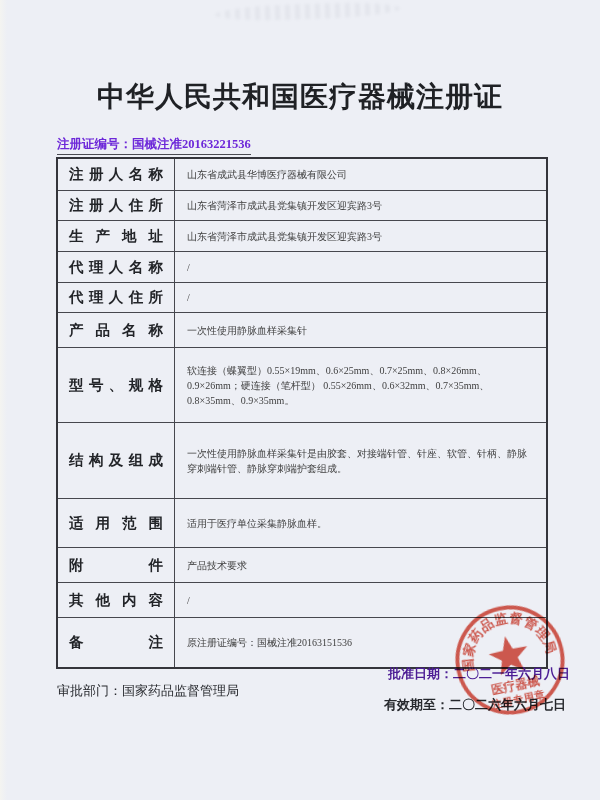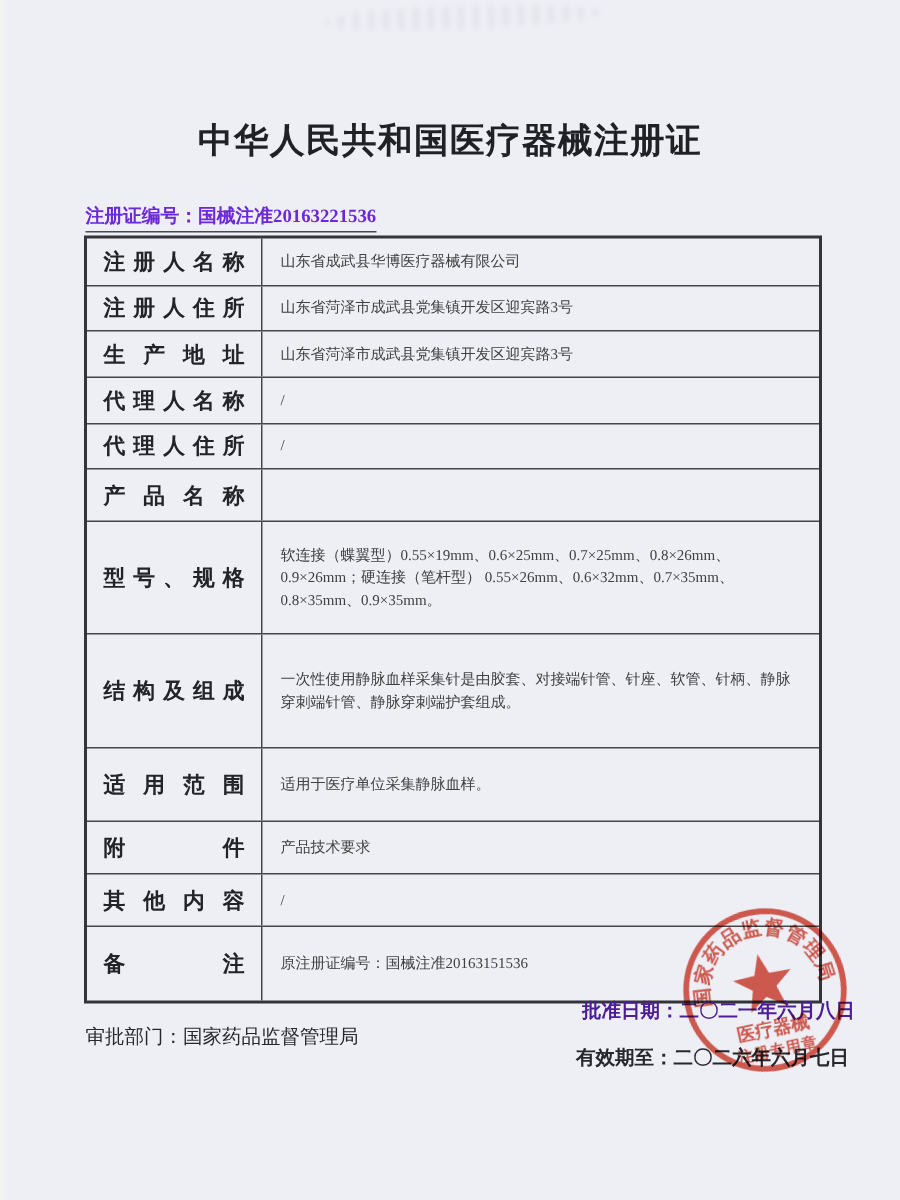--- a/index.html
+++ b/index.html
@@ -11,21 +11,21 @@
   }
   .paper{position:absolute;inset:0;background:#edeff5;}
   .paper-edge-left{position:absolute;left:0;top:0;bottom:0;width:7px;background:linear-gradient(90deg,#f4f4f1,rgba(244,244,241,0));}
   .bleed-smudge{
     position:absolute;left:215px;top:4px;width:185px;height:15px;
     background:repeating-linear-gradient(90deg,rgba(110,115,132,.22) 0 5px,rgba(110,115,132,0) 5px 10px);
     filter:blur(1.6px);opacity:.35;border-radius:50%/60%;transform:rotate(-2deg);
   }
   .doc-title{
     position:absolute;left:0;top:78px;width:100%;text-align:center;
-    font-size:23px;font-weight:bold;letter-spacing:1px;color:#1f2125;
+    font-size:28px;font-weight:bold;letter-spacing:1px;color:#1f2125;
   }
   .cert-line{
     position:absolute;left:57px;top:136px;font-size:12.5px;font-weight:bold;
     border-bottom:1px solid #4a4b52;padding-bottom:1px;color:#6d28d9;
   }
   .cert-table{
     position:absolute;left:56px;top:157px;width:488px;
     border:2px solid #34353b;background:rgba(255,255,255,0.0);
   }
   .tbl-row{display:flex;box-sizing:border-box;border-top:1px solid #46474e;}
@@ -130,20 +130,21 @@
       </div>
     <div class="cell-value">/</div>
   </div>
   <div class="tbl-row">
     <div class="cell-label">
         <span>产</span>
         <span>品</span>
         <span>名</span>
         <span>称</span>
       </div>
+    <div class="cell-value">一次性使用静脉血样采集针</div>
   </div>
   <div class="tbl-row">
     <div class="cell-label">
         <span>型</span>
         <span>号</span>
         <span>、</span>
         <span>规</span>
         <span>格</span>
       </div>
     <div class="cell-value">软连接（蝶翼型）0.55×19mm、0.6×25mm、0.7×25mm、0.8×26mm、0.9×26mm；硬连接（笔杆型） 0.55×26mm、0.6×32mm、0.7×35mm、0.8×35mm、0.9×35mm。</div>

